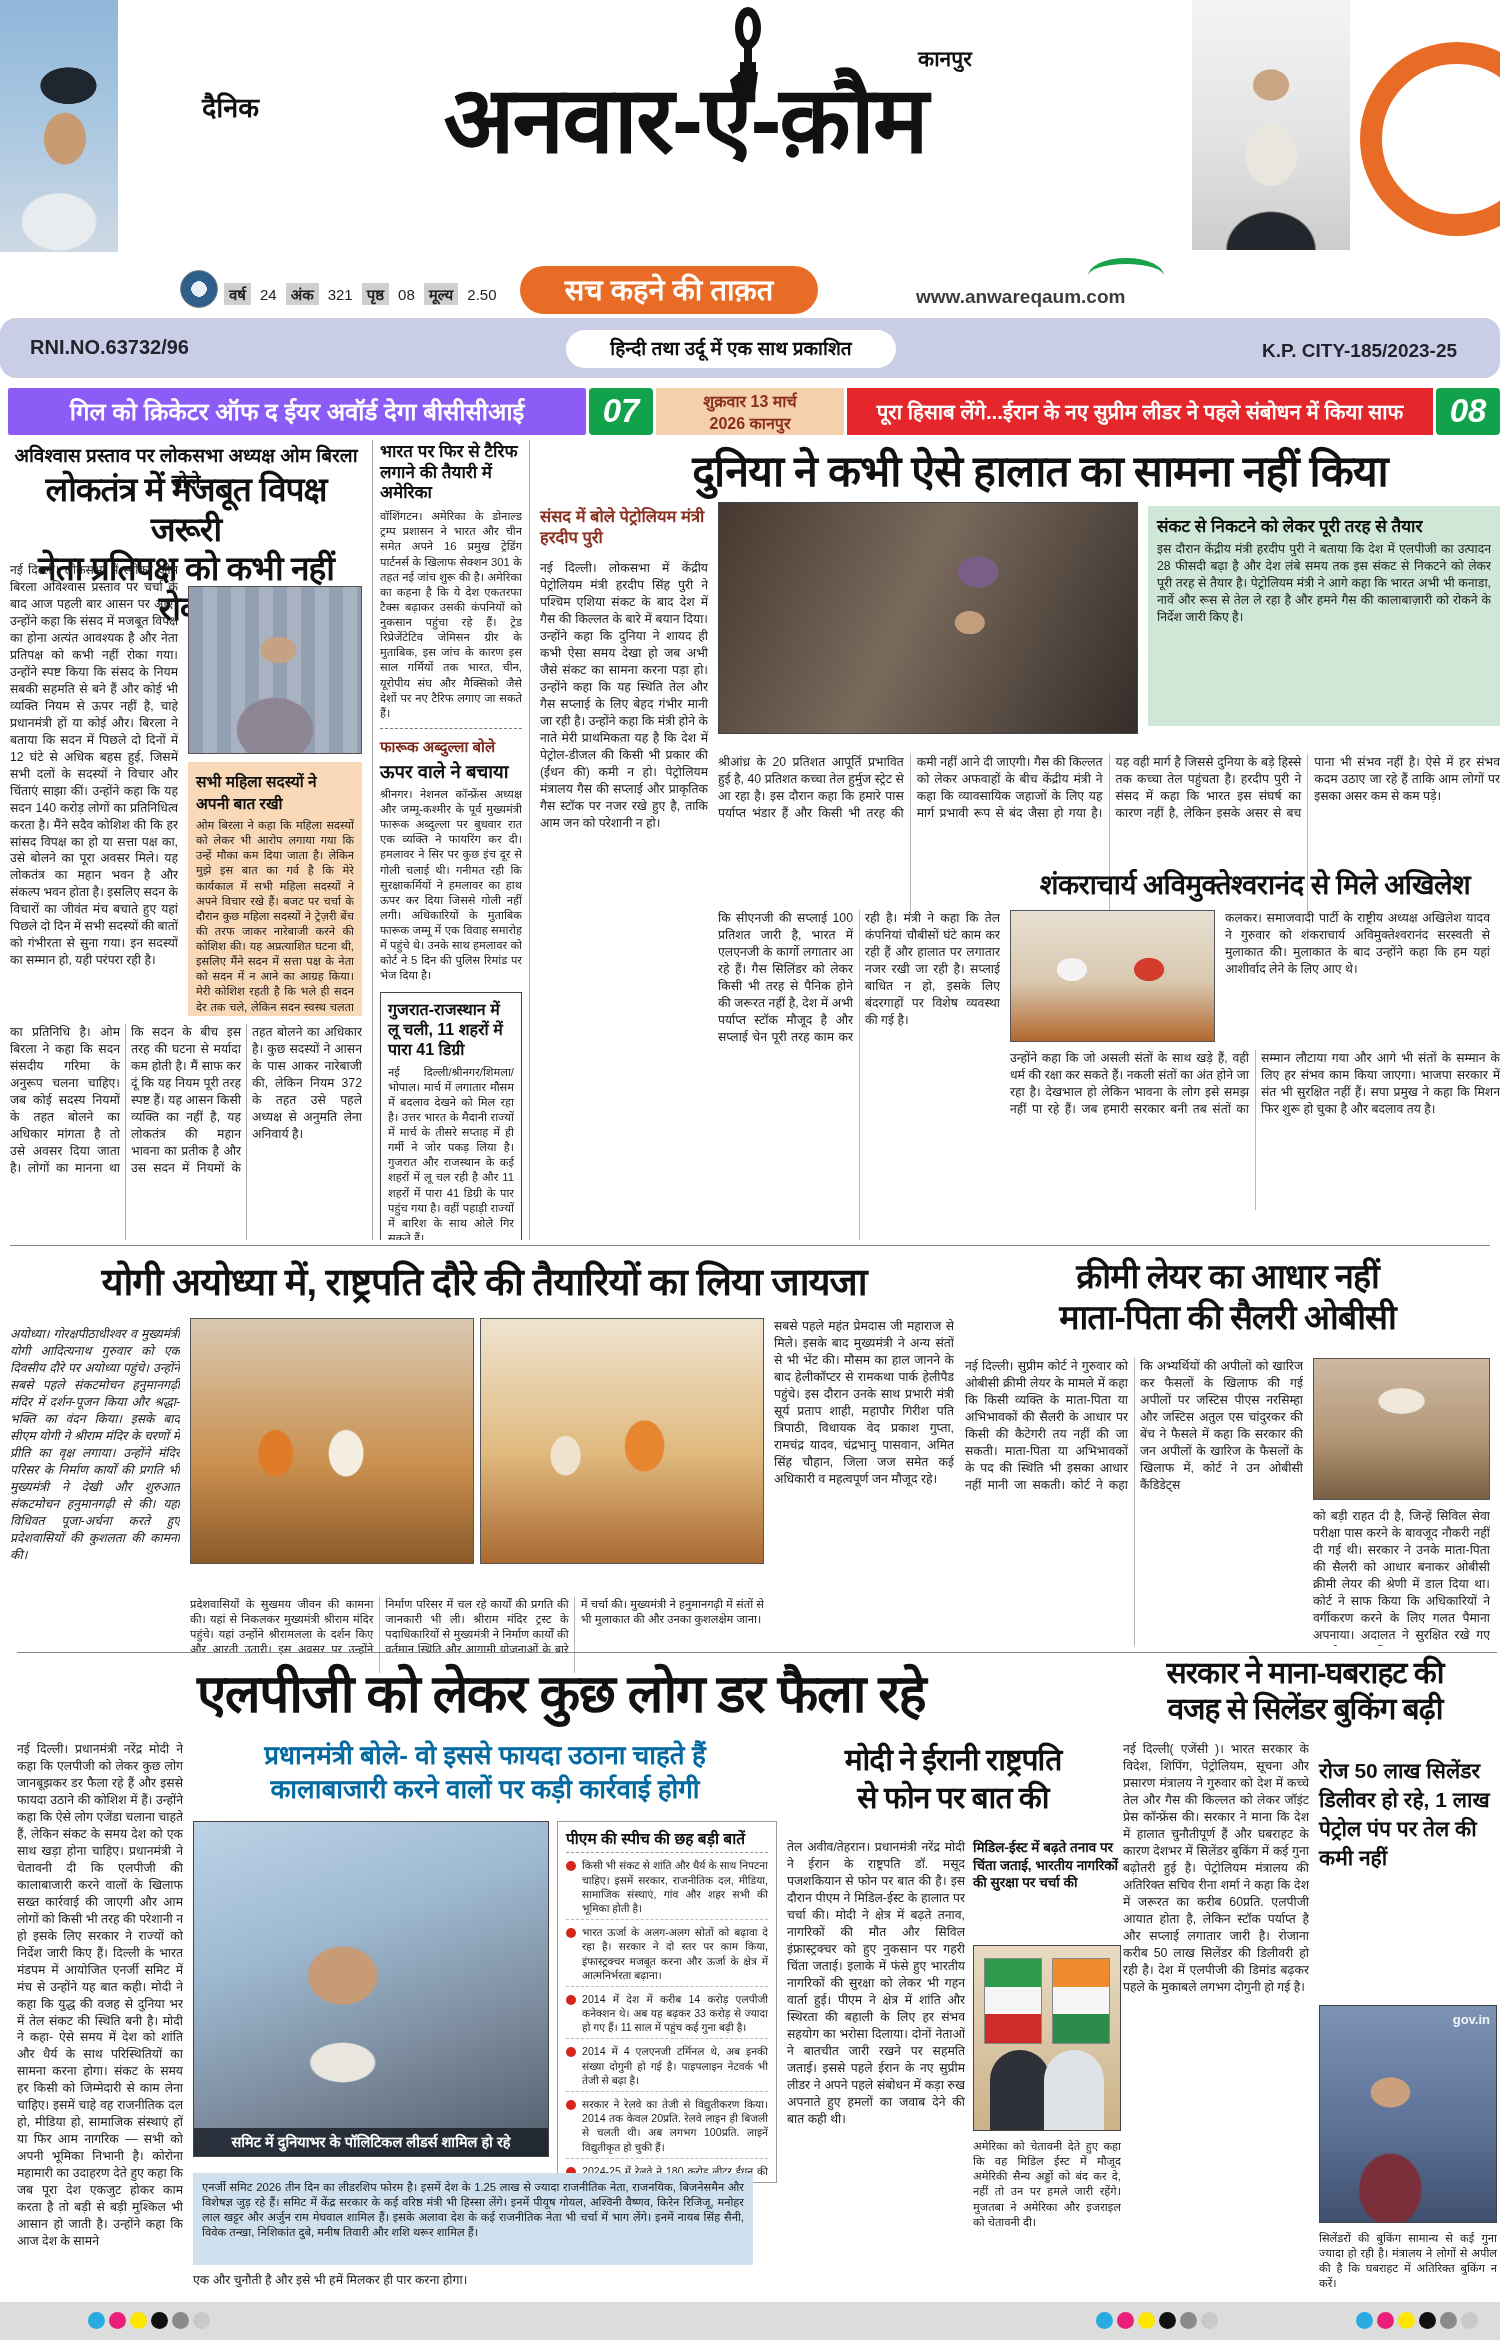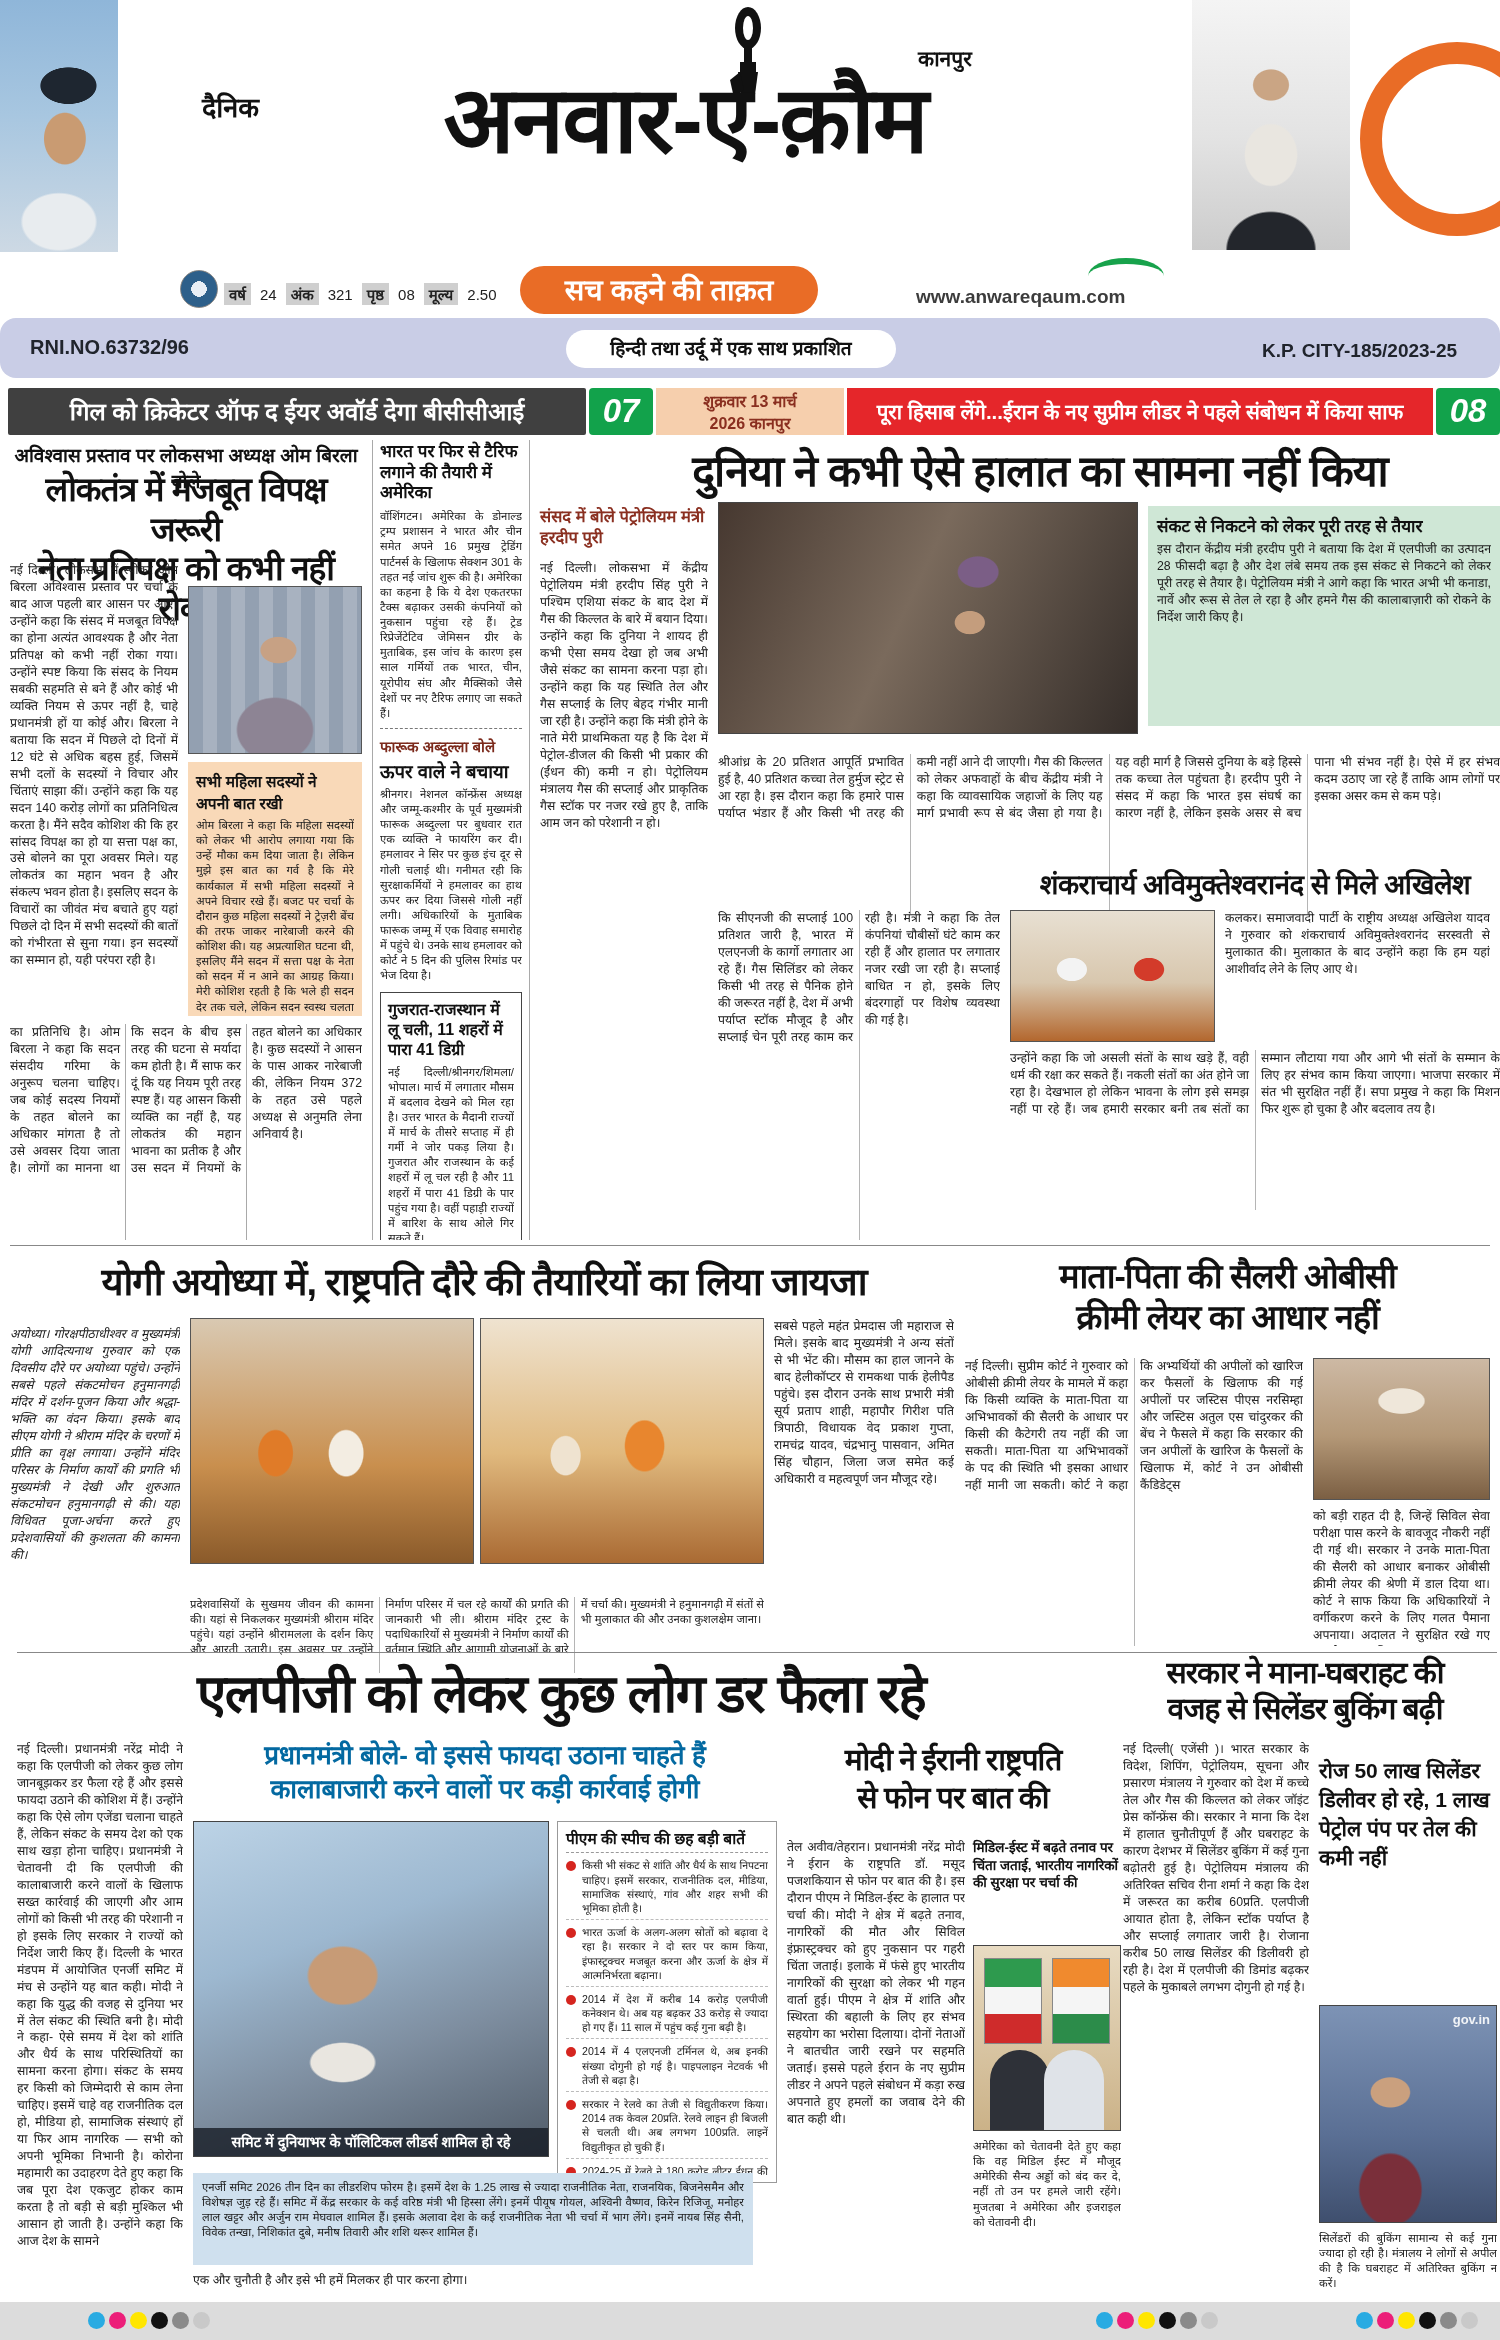--- a/index.html
+++ b/index.html
@@ -45,21 +45,21 @@
     background:radial-gradient(circle at 50% 50%, #e8eef5 0 30%, #2d5f8a 31% 70%, #173a57 71%); border:1px solid #888; }
   .issue-row { left:224px; top:283px; display:flex; gap:6px; align-items:center; font-size:15px; }
   .issue-row .lbl { background:#cfcfcf; padding:1px 5px; font-weight:bold; color:#222; }
   .issue-row .val { padding:1px 3px; color:#222; }
   .strip { left:0; top:318px; width:1500px; height:60px; background:#c9cde6; border-radius:16px; }
   .rni { left:30px; top:336px; font-size:20px; font-weight:bold; color:#20242c; }
   .pub-pill { left:566px; top:330px; width:330px; height:38px; background:#fff; border-radius:20px;
     font-size:19px; font-weight:bold; text-align:center; line-height:38px; color:#111; }
   .kp { left:1262px; top:340px; font-size:19px; font-weight:bold; color:#20242c; }
 
-  .bar-blue { left:8px; top:388px; width:578px; height:47px; background:#404040; color:#fff;
+  .bar-blue { left:8px; top:388px; width:578px; height:47px; background:#8b5cf6; color:#fff;
     font-size:24px; font-weight:bold; text-align:center; line-height:47px; border-radius:2px; }
   .bar-pg { top:388px; width:64px; height:47px; background:#12a24b; color:#fff;
     font-size:33px; font-weight:bold; font-style:italic; text-align:center; line-height:45px; border-radius:4px; }
   .pg07 { left:589px; } .pg08 { left:1436px; }
   .bar-date { left:656px; top:388px; width:188px; height:47px; background:#f6cfad; color:#8a2f20;
     font-size:16px; font-weight:bold; text-align:center; line-height:1.35; padding-top:3px; }
   .bar-red { left:847px; top:388px; width:586px; height:47px; background:#e5262a; color:#fff;
     font-size:20.5px; font-weight:bold; text-align:center; line-height:47px; }
 
   
@@ -282,22 +282,22 @@
 
 <div class="abs sec2" style="position:absolute;">
   <div class="abs yogi-h">योगी अयोध्या में, राष्ट्रपति दौरे की तैयारियों का लिया जायजा</div>
   <div class="abs yogi-lead bodytxt">अयोध्या। गोरक्षपीठाधीश्वर व मुख्यमंत्री योगी आदित्यनाथ गुरुवार को एक दिवसीय दौरे पर अयोध्या पहुंचे। उन्होंने सबसे पहले संकटमोचन हनुमानगढ़ी मंदिर में दर्शन-पूजन किया और श्रद्धा-भक्ति का वंदन किया। इसके बाद सीएम योगी ने श्रीराम मंदिर के चरणों में प्रीति का वृक्ष लगाया। उन्होंने मंदिर परिसर के निर्माण कार्यों की प्रगति भी मुख्यमंत्री ने देखी और शुरुआत संकटमोचन हनुमानगढ़ी से की। यहां विधिवत पूजा-अर्चना करते हुए प्रदेशवासियों की कुशलता की कामना की।</div>
   <div class="abs photo yogi-p1"></div>
   <div class="abs photo yogi-p2"></div>
   <div class="abs yogi-rcol bodytxt">सबसे पहले महंत प्रेमदास जी महाराज से मिले। इसके बाद मुख्यमंत्री ने अन्य संतों से भी भेंट की। मौसम का हाल जानने के बाद हेलीकॉप्टर से रामकथा पार्क हेलीपैड पहुंचे। इस दौरान उनके साथ प्रभारी मंत्री सूर्य प्रताप शाही, महापौर गिरीश पति त्रिपाठी, विधायक वेद प्रकाश गुप्ता, रामचंद्र यादव, चंद्रभानु पासवान, अमित सिंह चौहान, जिला जज समेत कई अधिकारी व महत्वपूर्ण जन मौजूद रहे।</div>
   <div class="abs yogi-mid smtxt">प्रदेशवासियों के सुखमय जीवन की कामना की। यहां से निकलकर मुख्यमंत्री श्रीराम मंदिर पहुंचे। यहां उन्होंने श्रीरामलला के दर्शन किए और आरती उतारी। इस अवसर पर उन्होंने निर्माण परिसर में चल रहे कार्यों की प्रगति की जानकारी भी ली। श्रीराम मंदिर ट्रस्ट के पदाधिकारियों से मुख्यमंत्री ने निर्माण कार्यों की वर्तमान स्थिति और आगामी योजनाओं के बारे में चर्चा की। मुख्यमंत्री ने हनुमानगढ़ी में संतों से भी मुलाकात की और उनका कुशलक्षेम जाना।</div>
 
   <div class="abs obc-h">
+    <div>क्रीमी लेयर का आधार नहीं</div>
     <div>माता-पिता की सैलरी ओबीसी</div>
-    <div>क्रीमी लेयर का आधार नहीं</div>
   </div>
   <div class="abs obc-body bodytxt">नई दिल्ली। सुप्रीम कोर्ट ने गुरुवार को ओबीसी क्रीमी लेयर के मामले में कहा कि किसी व्यक्ति के माता-पिता या अभिभावकों की सैलरी के आधार पर किसी की कैटेगरी तय नहीं की जा सकती। माता-पिता या अभिभावकों के पद की स्थिति भी इसका आधार नहीं मानी जा सकती। कोर्ट ने कहा कि अभ्यर्थियों की अपीलों को खारिज कर फैसलों के खिलाफ की गई अपीलों पर जस्टिस पीएस नरसिम्हा और जस्टिस अतुल एस चांदुरकर की बेंच ने फैसले में कहा कि सरकार की जन अपीलों के खारिज के फैसलों के खिलाफ में, कोर्ट ने उन ओबीसी कैंडिडेट्स</div>
   <div class="abs photo sc-photo"></div>
   <div class="abs obc-right bodytxt">को बड़ी राहत दी है, जिन्हें सिविल सेवा परीक्षा पास करने के बावजूद नौकरी नहीं दी गई थी। सरकार ने उनके माता-पिता की सैलरी को आधार बनाकर ओबीसी क्रीमी लेयर की श्रेणी में डाल दिया था। कोर्ट ने साफ किया कि अधिकारियों ने वर्गीकरण करने के लिए गलत पैमाना अपनाया। अदालत ने सुरक्षित रखे गए मामले का हल दिया।</div>
 </div>
 
 <div class="abs sec3" style="position:absolute;">
   <div class="abs lpg-h">एलपीजी को लेकर कुछ लोग डर फैला रहे</div>
   <div class="abs booking-h">
     <div>सरकार ने माना-घबराहट की</div>

